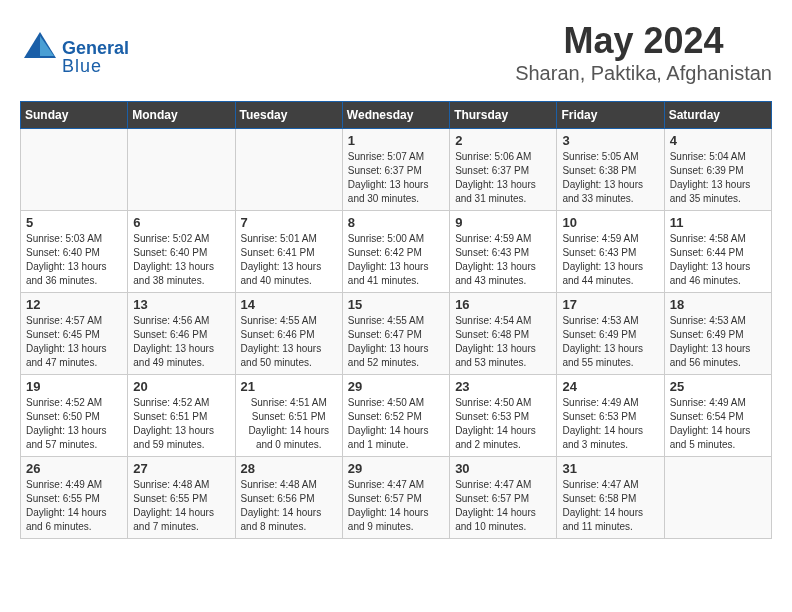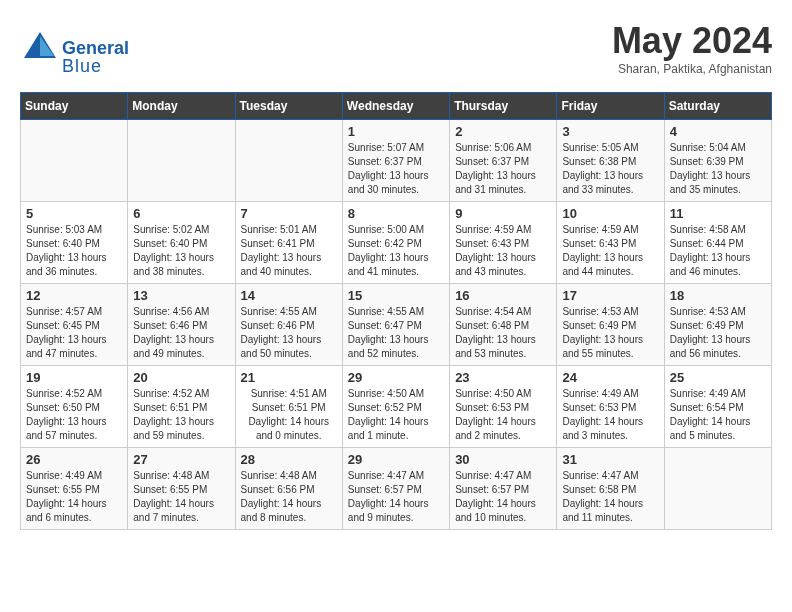--- a/index.html
+++ b/index.html
@@ -10,29 +10,29 @@
       min-height: 612px;
       padding: 20px;
     }
     .header {
       display: flex;
       justify-content: space-between;
       align-items: flex-start;
       margin-bottom: 16px;
     }
     .title-section {
-      text-align: right;
+      text-align: center;
     }
     .month-year {
       font-size: 36px;
       font-weight: bold;
       color: #333;
     }
     .location {
-      font-size: 12px;
+      font-size: 20px;
       color: #555;
     }
     table {
       width: 100%;
       border-collapse: collapse;
       table-layout: fixed;
     }
     thead tr th {
       background-color: #404040;
       color: #fff;

